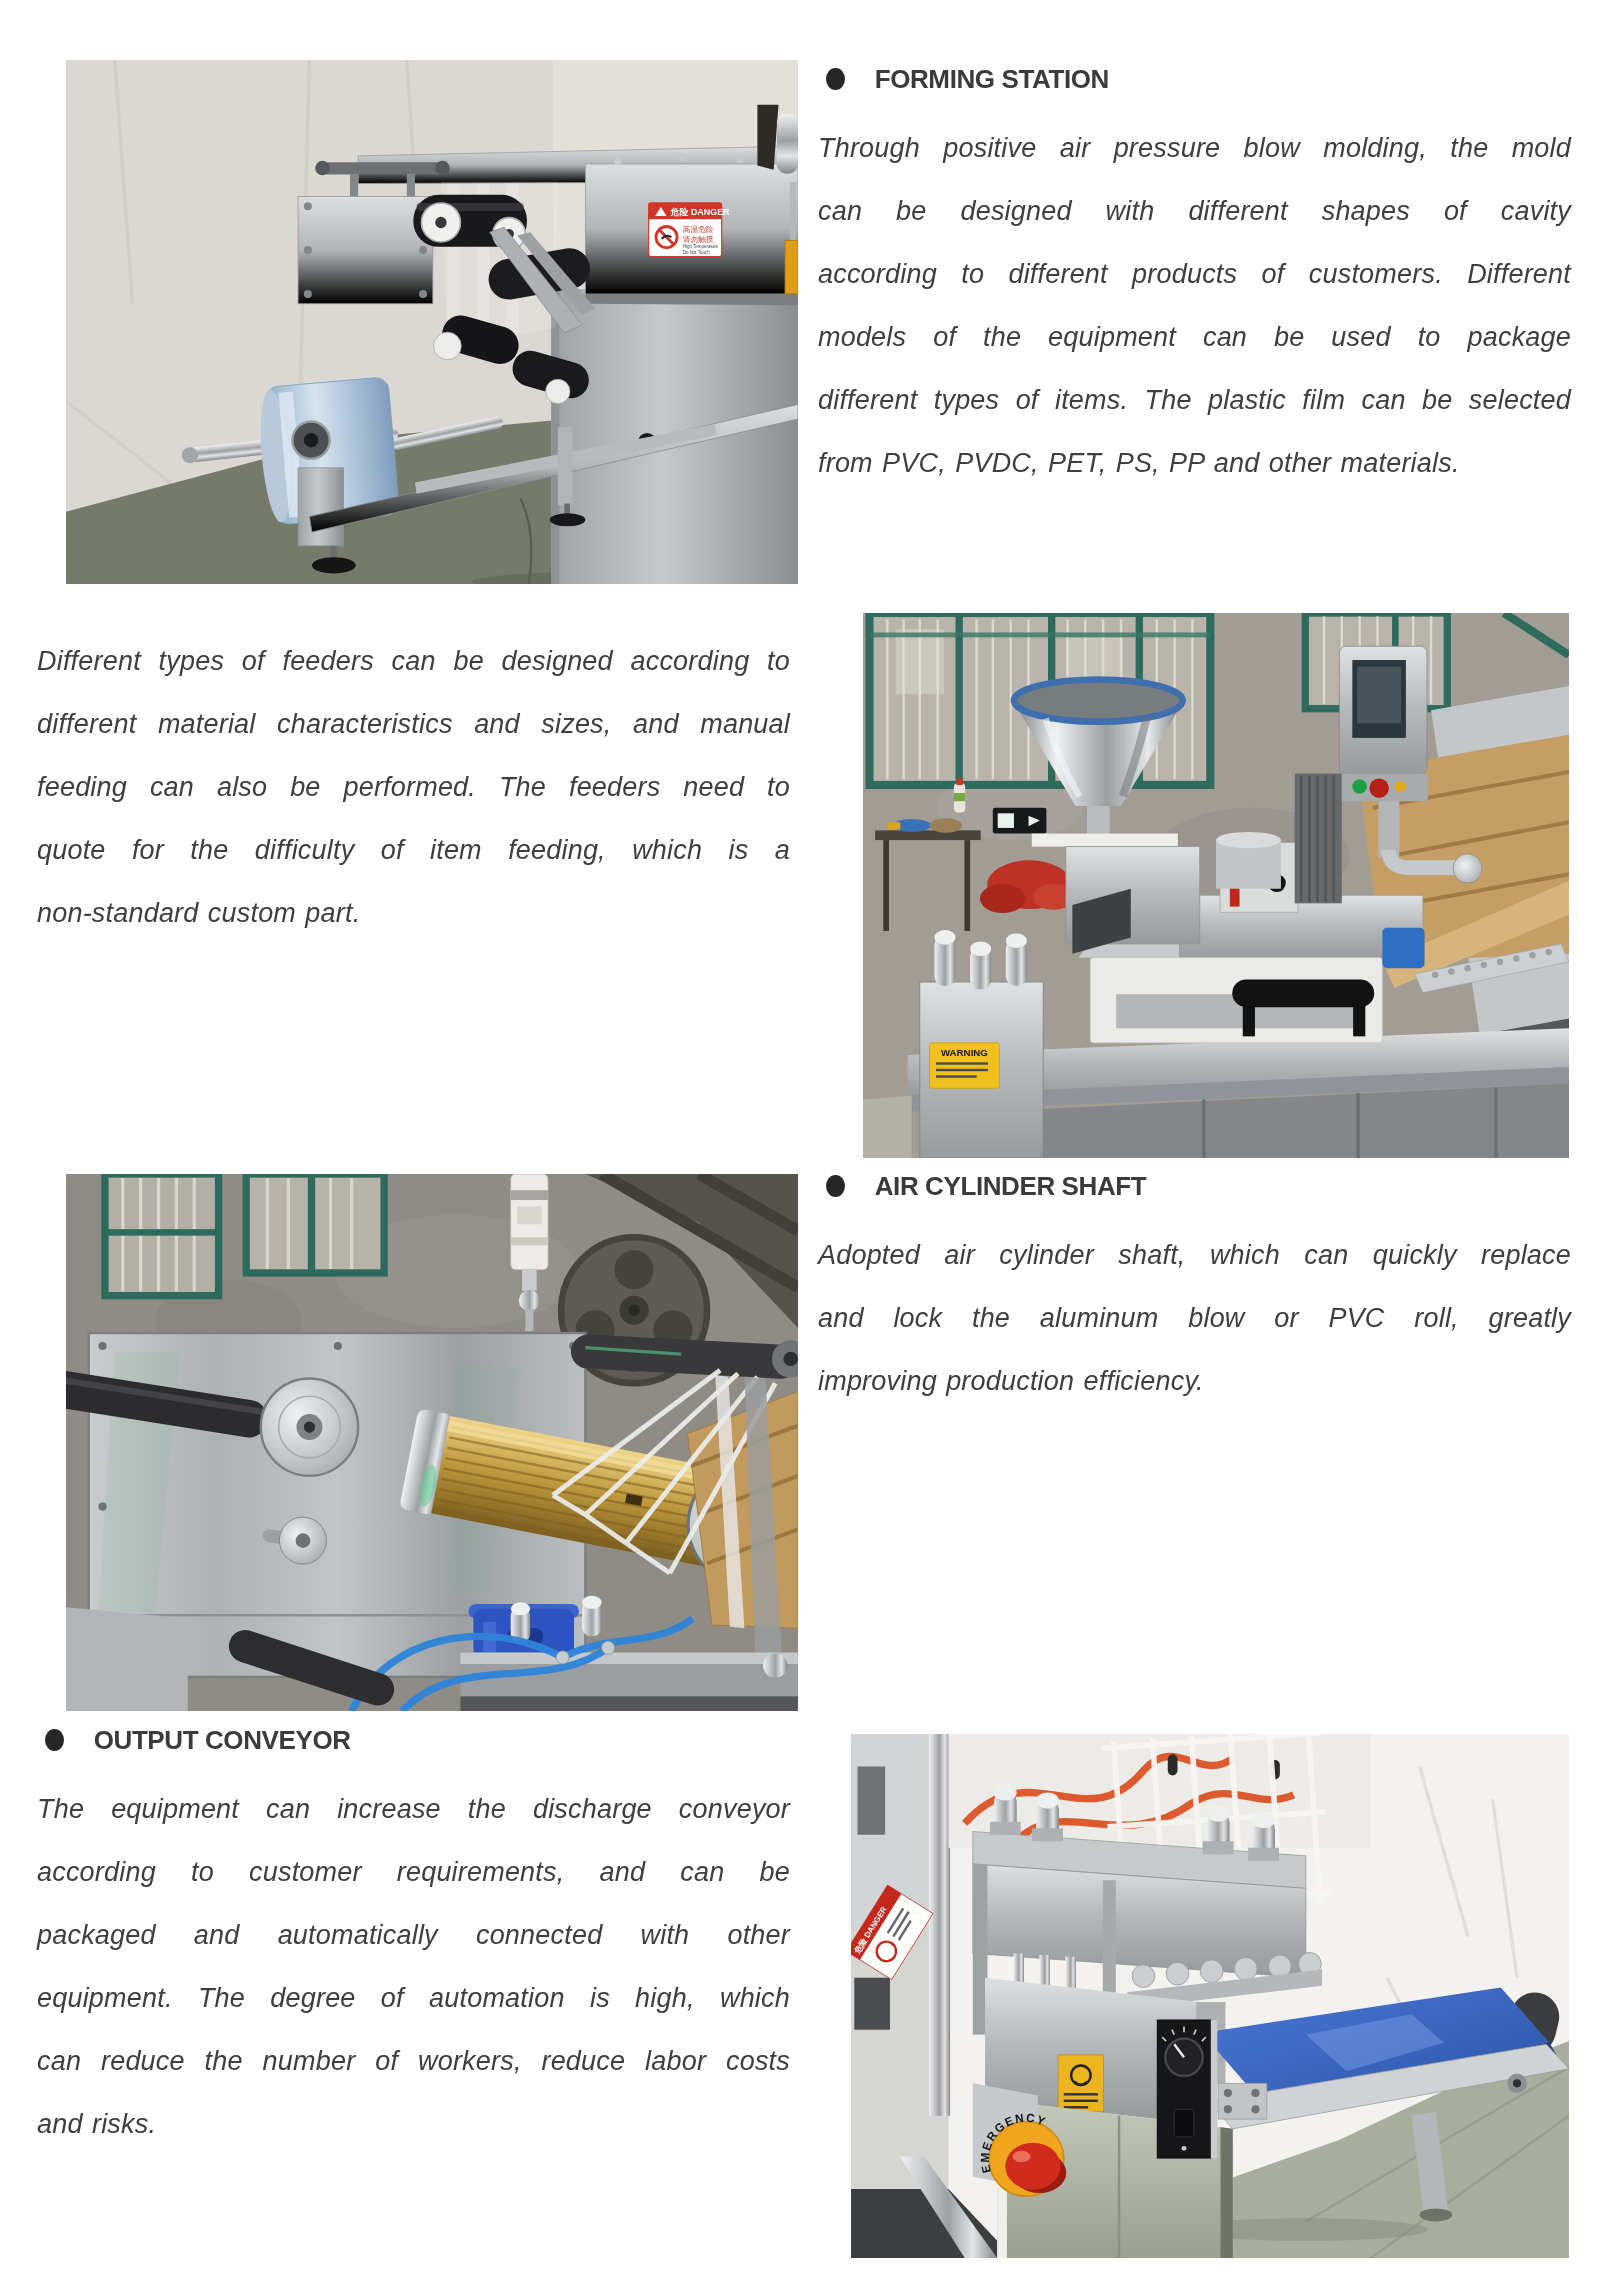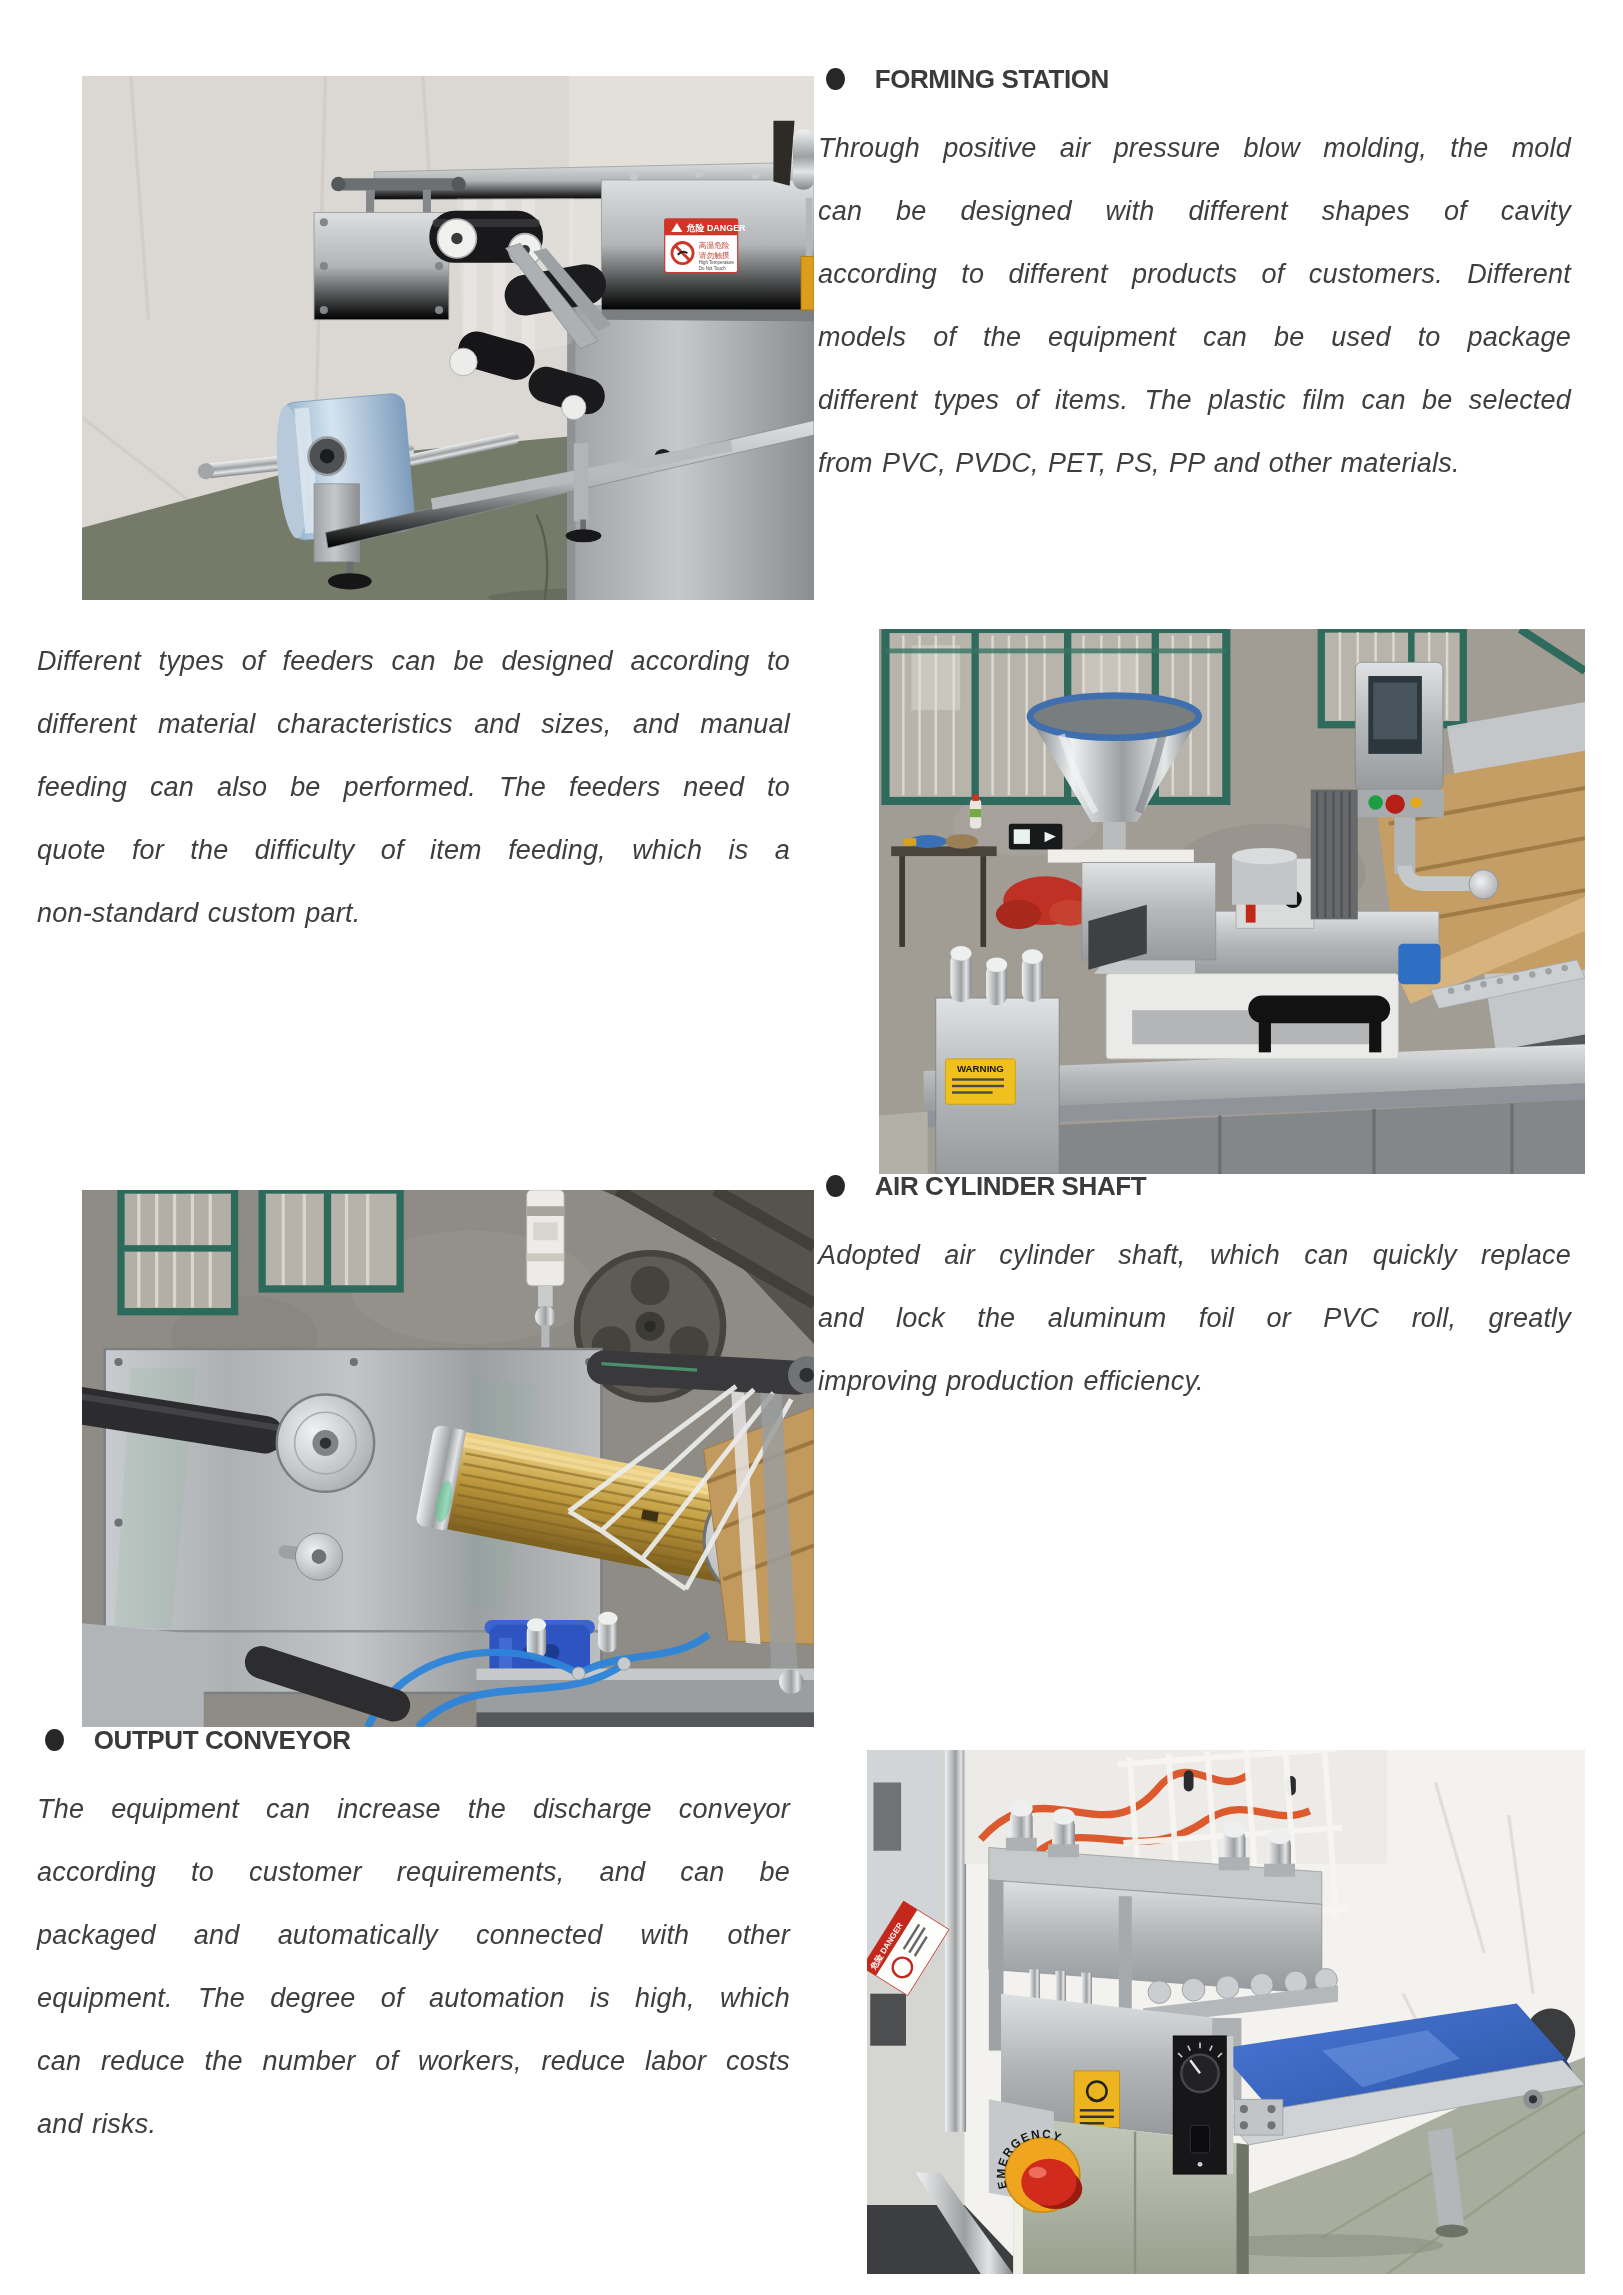--- a/index.html
+++ b/index.html
@@ -5,21 +5,21 @@
   html,body{margin:0;padding:0;background:#ffffff;}
   .page{position:relative;width:1623px;height:2295px;background:#ffffff;overflow:hidden;
         font-family:"Liberation Sans",sans-serif;}
   .text-block{position:absolute;}
   .hrow{display:flex;align-items:center;height:44px;}
   .bullet{width:18.7px;height:22px;border-radius:50%;background:#272727;margin-left:8px;flex:none;}
   .h2{margin:0 0 0 30px;font-size:26px;font-weight:700;color:#3b3b3b;letter-spacing:-0.4px;white-space:nowrap;}
   .body{margin-top:16px;font-size:27px;color:#3e3e3e;font-style:italic;}
   .body .line{line-height:63px;text-align:justify;text-align-last:justify;letter-spacing:0.2px;word-spacing:1.6px;}
   .body .line.last{text-align-last:left;}
-  figure.photo{position:absolute;margin:16px;padding:15px;}
+  figure.photo{position:absolute;margin:0;padding:15px;}
   figure.photo svg{display:block;width:100%;height:100%;}
   svg text{font-family:"Liberation Sans",sans-serif;}
 </style>
 </head>
 <body>
 
 <div class="page">
 
   <figure class="photo" style="left:51px;top:45px;width:732px;height:524px">
     <svg viewBox="0 0 902 645" preserveAspectRatio="none">
@@ -505,21 +505,21 @@
     </svg>
   </figure>
 
   <section class="text-block" style="left:818px;top:1164px;width:753px">
     <div class="hrow">
       <span class="bullet"></span>
       <h2 class="h2">AIR CYLINDER SHAFT</h2>
     </div>
     <div class="body">
         <div class="line">Adopted air cylinder shaft, which can quickly replace</div>
-        <div class="line">and lock the aluminum foil or PVC roll, greatly</div>
+        <div class="line">and lock the aluminum blow or PVC roll, greatly</div>
         <div class="line last">improving production efficiency.</div>
       </div>
   </section>
 
   <section class="text-block" style="left:37px;top:1718px;width:753px">
     <div class="hrow">
       <span class="bullet"></span>
       <h2 class="h2">OUTPUT CONVEYOR</h2>
     </div>
     <div class="body">

